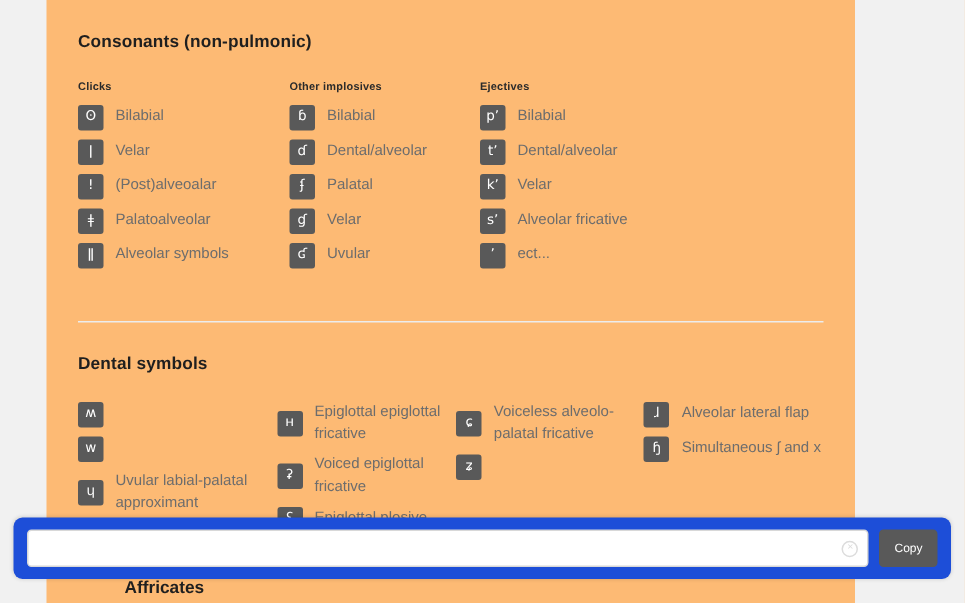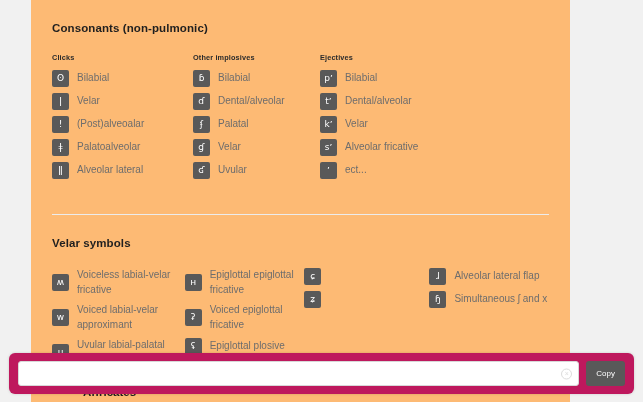--- a/index.html
+++ b/index.html
@@ -99,24 +99,24 @@
   .divider {
     height: 1px;
     background: #ececec;
     margin: 29px 0 0 0;
   }
 
   
   #bottom-bar {
     position: absolute;
     left: 9px;
-    top: 353px;
+    top: 345px;
     width: 625px;
     height: 41px;
-    background: #be185d;
+    background: #1d4ed8;
     border-radius: 6px;
     box-shadow: 0 0 3px rgba(0,0,0,0.16);
     display: flex;
     align-items: center;
     padding: 0 9px;
     box-sizing: border-box;
   }
   #input-wrap {
     position: relative;
     flex: 1 1 auto;
@@ -201,21 +201,21 @@
             <div class="entry">
               <div class="sym">ǃ</div>
               <div class="sym-label">(Post)alveoalar</div>
             </div>
             <div class="entry">
               <div class="sym">ǂ</div>
               <div class="sym-label">Palatoalveolar</div>
             </div>
             <div class="entry">
               <div class="sym">ǁ</div>
-              <div class="sym-label">Alveolar lateral</div>
+              <div class="sym-label">Alveolar symbols</div>
             </div>
           </div>
 
           <div class="col">
             <div class="col-head">Other implosives</div>
 
             <div class="entry">
               <div class="sym">ɓ</div>
               <div class="sym-label">Bilabial</div>
             </div>
@@ -261,32 +261,30 @@
               <div class="sym-label">ect...</div>
             </div>
           </div>
 
         </div>
       </div>
 
       <div class="divider"></div>
 
       <div>
-        <h2 class="section-title">Velar symbols</h2>
+        <h2 class="section-title">Dental symbols</h2>
 
         <div class="cols four">
 
           <div class="col">
             <div class="entry">
               <div class="sym">ʍ</div>
-              <div class="sym-label">Voiceless labial-velar fricative</div>
             </div>
             <div class="entry">
               <div class="sym">w</div>
-              <div class="sym-label">Voiced labial-velar approximant</div>
             </div>
             <div class="entry">
               <div class="sym">ɥ</div>
               <div class="sym-label">Uvular labial-palatal approximant</div>
             </div>
           </div>
 
           <div class="col">
             <div class="entry">
               <div class="sym">ʜ</div>
@@ -298,20 +296,21 @@
             </div>
             <div class="entry">
               <div class="sym">ʢ</div>
               <div class="sym-label">Epiglottal plosive</div>
             </div>
           </div>
 
           <div class="col">
             <div class="entry">
               <div class="sym">ɕ</div>
+              <div class="sym-label">Voiceless alveolo-palatal fricative</div>
             </div>
             <div class="entry">
               <div class="sym">ʑ</div>
             </div>
           </div>
 
           <div class="col">
             <div class="entry">
               <div class="sym">ɺ</div>
               <div class="sym-label">Alveolar lateral flap</div>

